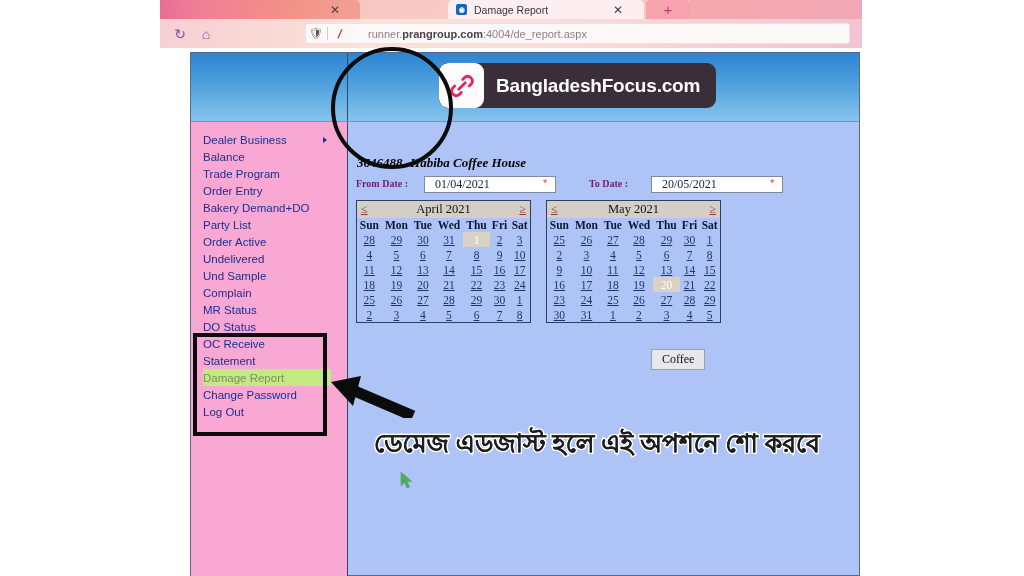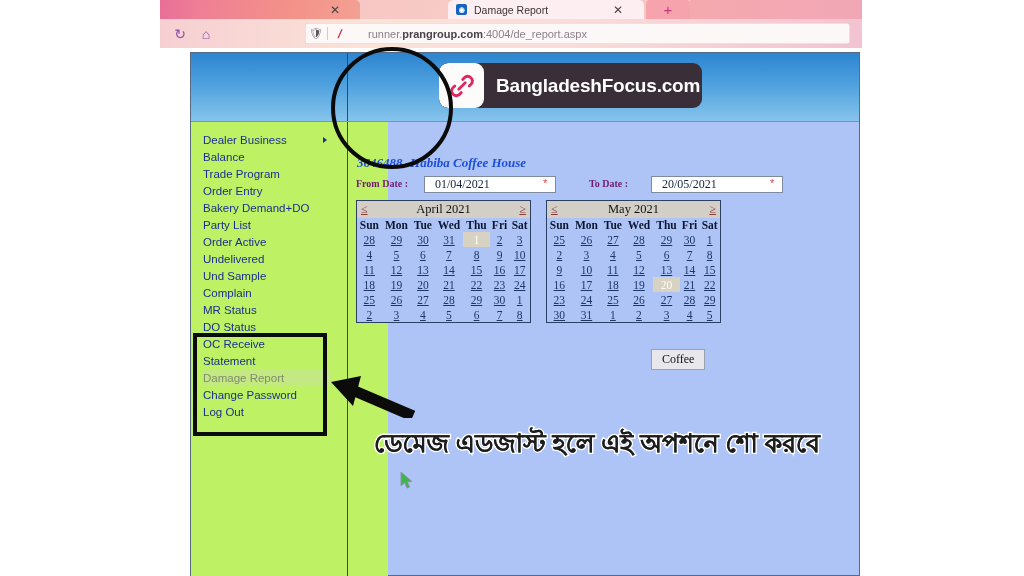--- a/index.html
+++ b/index.html
@@ -55,25 +55,25 @@
        background:#aec4f7;border:1px solid #5a6a86;box-sizing:border-box;}
   .app-header{position:absolute;left:0;top:0;width:668px;height:68px;
         background:linear-gradient(180deg,#2c85d0 0%,#4ea0de 45%,#86c4ec 100%);}
   .hdr-split{position:absolute;left:156px;top:0;width:1px;height:68px;background:#33486a;}
   .hdr-underline{position:absolute;left:0;top:68px;width:668px;height:1px;background:#e26a7e;}
 
   .logo{position:absolute;left:248px;top:10px;height:45px;display:flex;align-items:center;
         background:#3a2f38;border-radius:9px;overflow:hidden;}
   .logo-badge{width:45px;height:45px;background:#fdfcfb;border-radius:9px;
         display:flex;align-items:center;justify-content:center;}
-  .logo-text{color:#ffffff;font-size:19px;font-weight:bold;padding:0 2px 0 12px;
+  .logo-text{color:#ffffff;font-size:19px;font-weight:bold;padding:0 16px 0 12px;
         letter-spacing:-0.2px;}
 
   
-  .sidebar{position:absolute;left:0;top:69px;width:156px;height:454px;background:#bef264;padding-left:41px;}
+  .sidebar{position:absolute;left:0;top:69px;width:156px;height:454px;background:#f9a8d4;}
   .side-rule{position:absolute;left:156px;top:69px;width:1px;height:454px;background:#33486a;}
   .menu{position:absolute;left:12px;top:9px;width:140px;}
   .mi{height:17px;display:flex;align-items:center;position:relative;}
   .mi span.lbl{font-size:11.5px;color:#1a2f8f;white-space:nowrap;}
   .mi .caret{position:absolute;left:120px;top:6px;width:0;height:0;
        border-left:4px solid #1a2f8f;border-top:3px solid transparent;border-bottom:3px solid transparent;}
   .mi.sel{background:#c4e882;width:128px;}
   .mi.sel span.lbl{color:#7f8c6c;}
 
   .menu-box{position:absolute;left:193px;top:333px;width:134px;height:103px;
@@ -83,21 +83,21 @@
   .main{position:absolute;left:157px;top:69px;width:511px;height:454px;}
   .rep-title{position:absolute;left:2px;top:92px;width:505px;text-align:center;}
   .rep-title .t1{display:block;font-family:"Liberation Serif",serif;font-size:13px;
        color:#0f8a3c;text-decoration:underline;}
   .rep-title .t2{display:block;font-family:"Liberation Serif",serif;font-size:14px;
        color:#e11b22;font-weight:bold;margin-top:1px;}
   .circle{position:absolute;left:331px;top:47px;width:114px;height:114px;
        border:4px solid #0b0b0b;border-radius:50%;z-index:21;}
 
   .party{position:absolute;left:9px;top:33px;font-family:"Liberation Serif",serif;
-       font-weight:bold;font-style:italic;font-size:13px;color:#1d4ed8;}
+       font-weight:bold;font-style:italic;font-size:13px;color:#000000;}
 
   .daterow{position:absolute;left:8px;top:54px;width:500px;height:20px;}
   .dlabel{font-family:"Liberation Serif",serif;font-size:10px;color:#701a75;font-weight:bold;}
   .dinput{background:#ffffff;border:1px solid #7d8aa0;height:15px;
        font-family:"Liberation Serif",serif;font-size:12px;color:#10233f;
        padding:0 10px;box-sizing:content-box;display:flex;align-items:center;}
   .req{color:#e0414c;font-size:11px;}
 
   .cal{position:absolute;top:78px;width:175px;border:1px solid #2b3f63;
        background:#aec4f7;box-sizing:border-box;}

